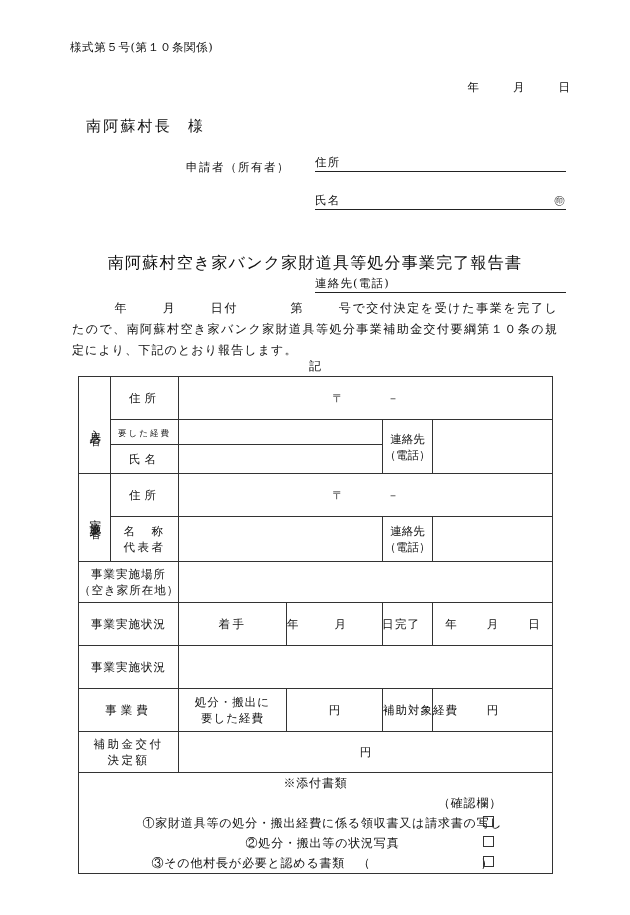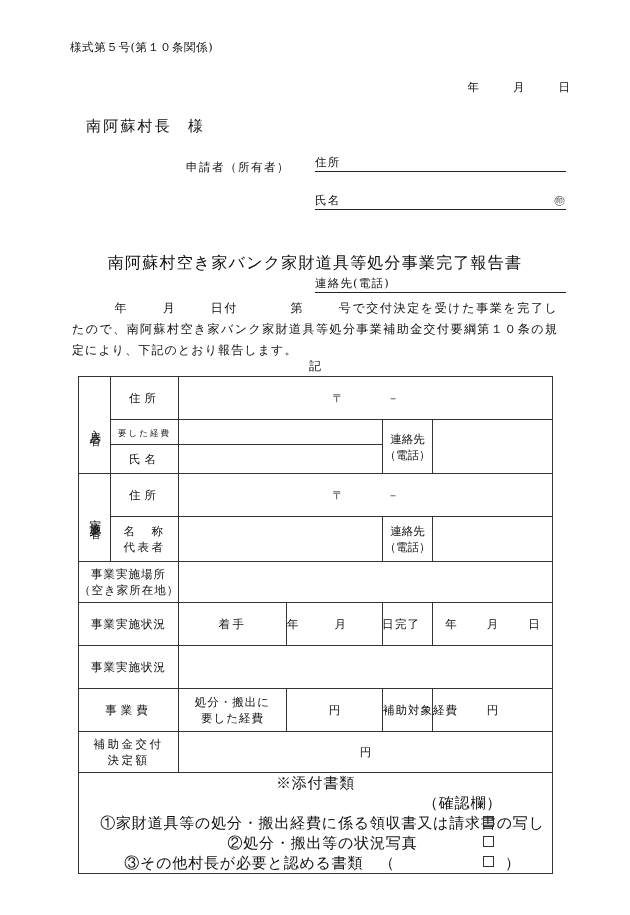--- a/index.html
+++ b/index.html
@@ -180,21 +180,21 @@
     padding-bottom: 4px;
   }
   .date-cells { letter-spacing: 0; white-space: nowrap; }
   .date-cells .g { display: inline-block; width: 36px; }
   .date-cells .gs { display: inline-block; width: 30px; }
 
   
   .attach {
     text-align: left;
     padding: 6px 8px 8px 8px;
-    font-size: 15px;
+    font-size: 12px;
     line-height: 20px;
     position: relative;
     height: 96px;
     vertical-align: top;
   }
   .attach .head { letter-spacing: 0.8px; }
   .attach .confirm {
     text-align: right;
     padding-right: 50px;
     letter-spacing: 0.8px;

